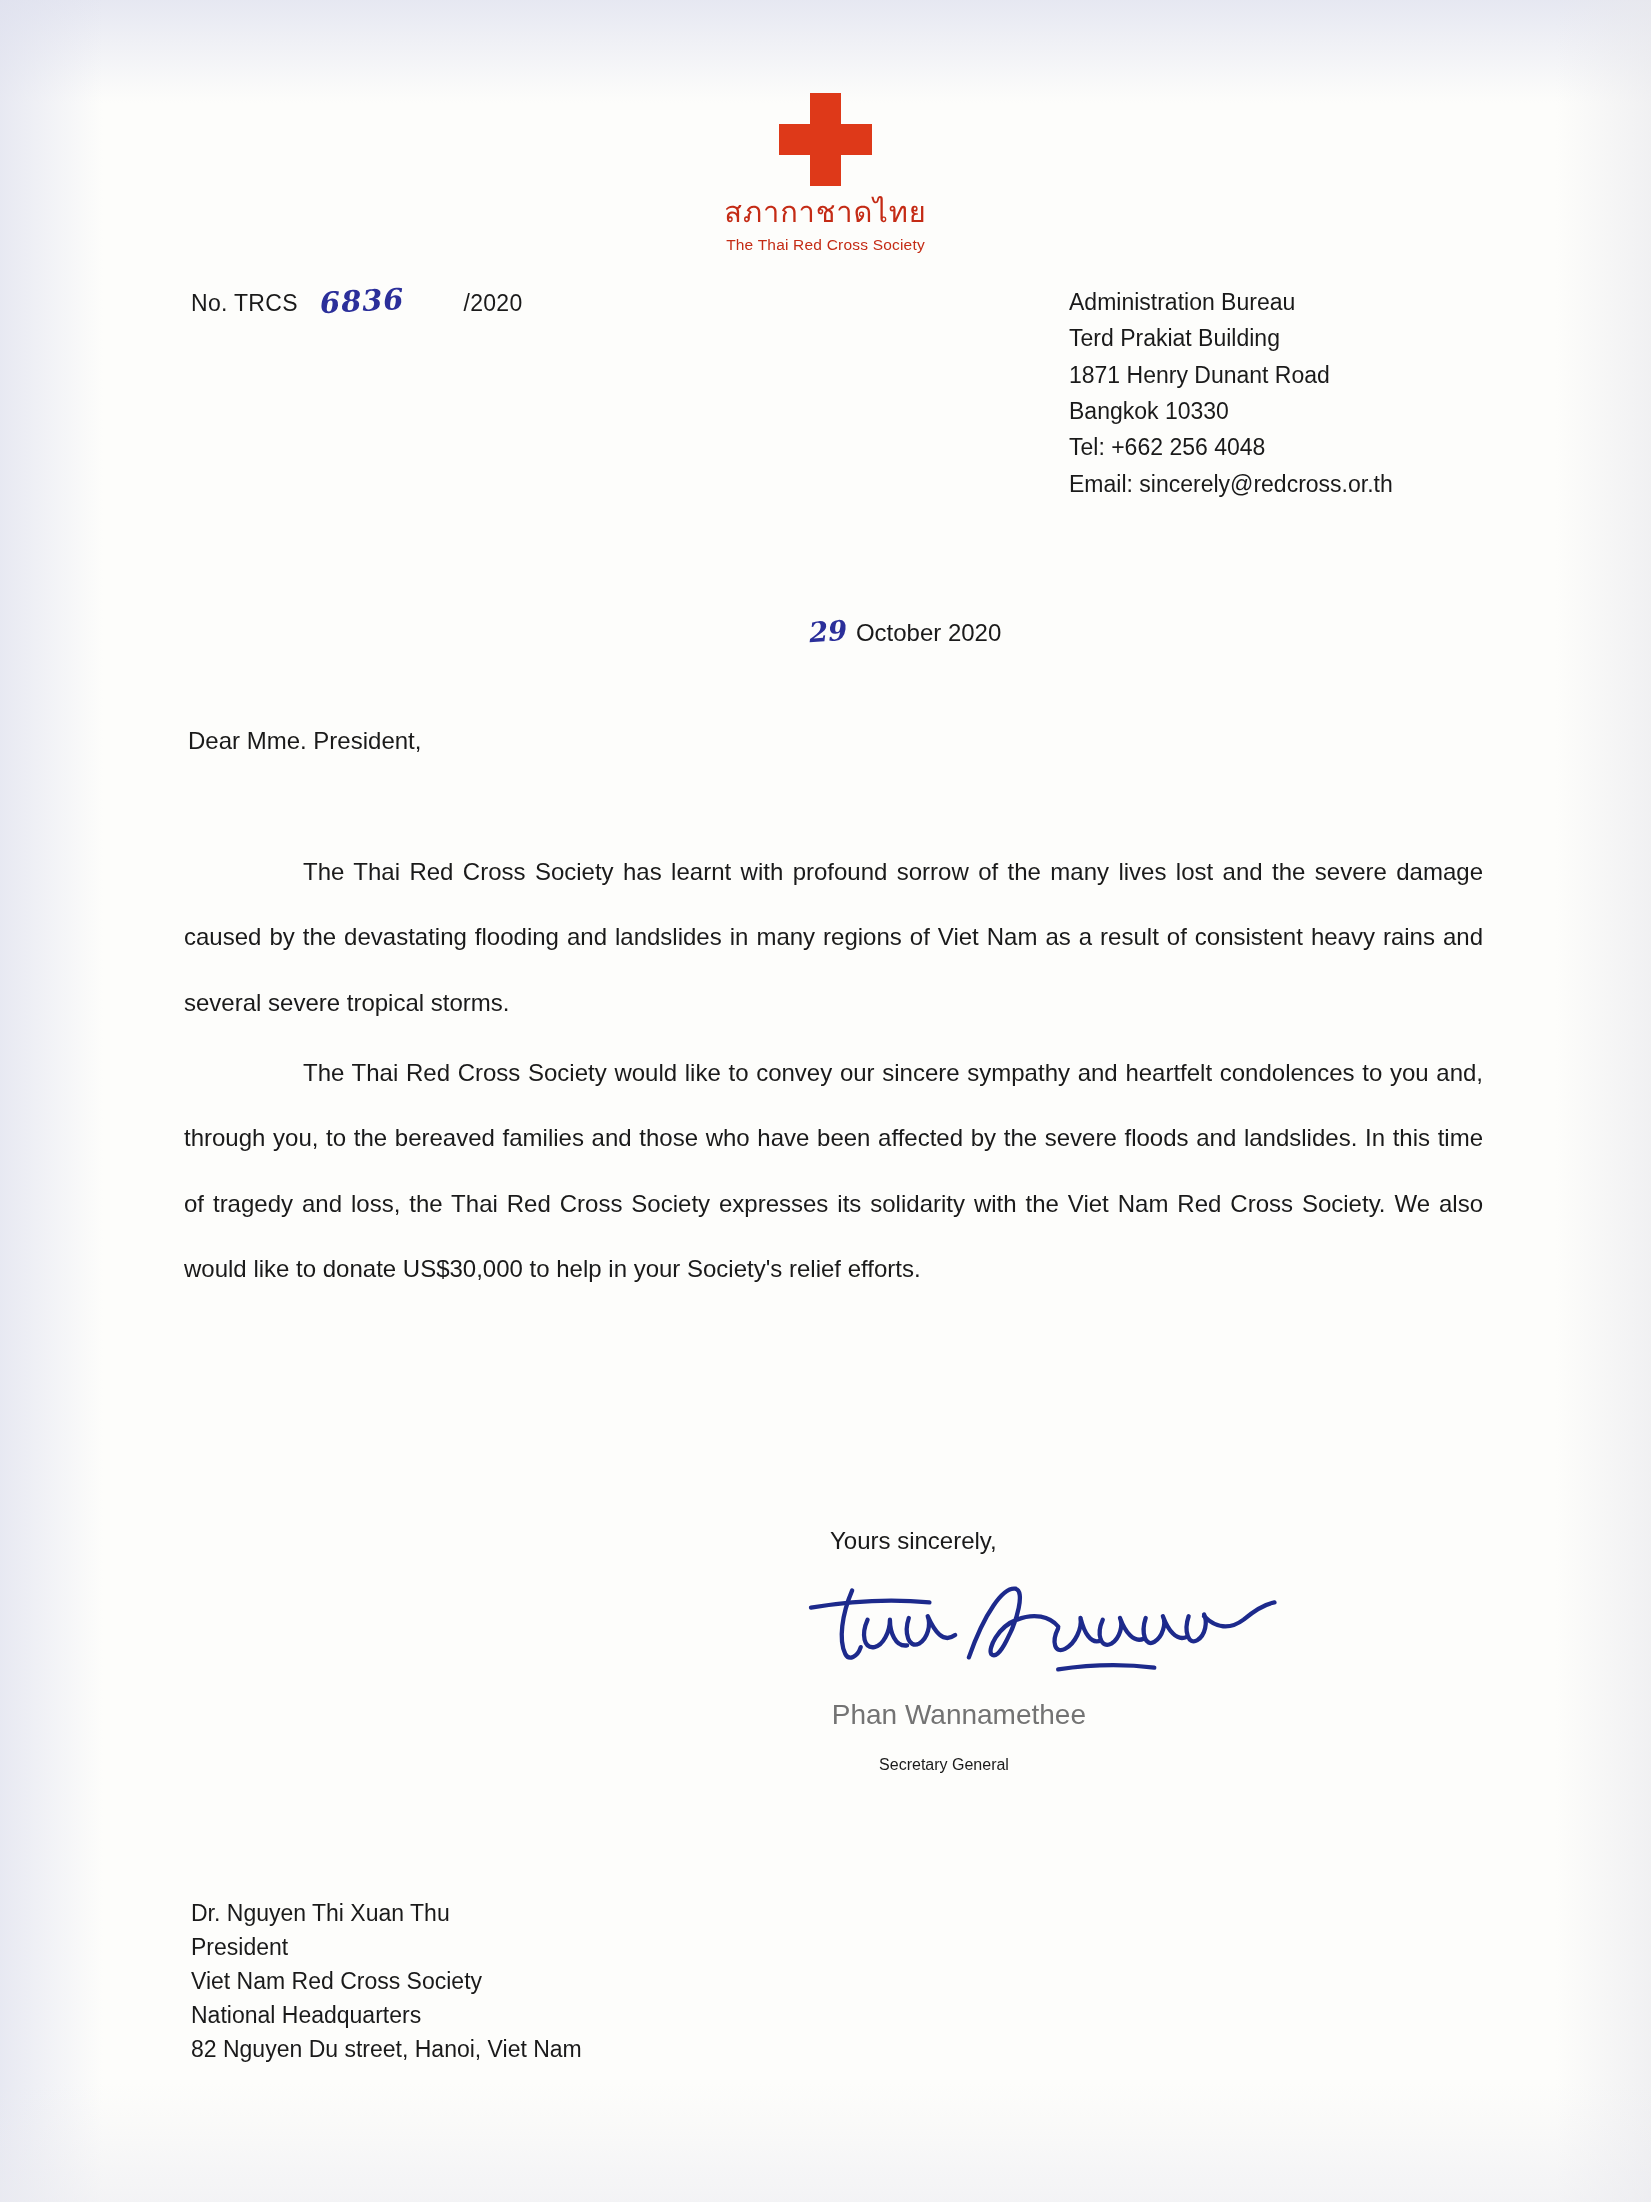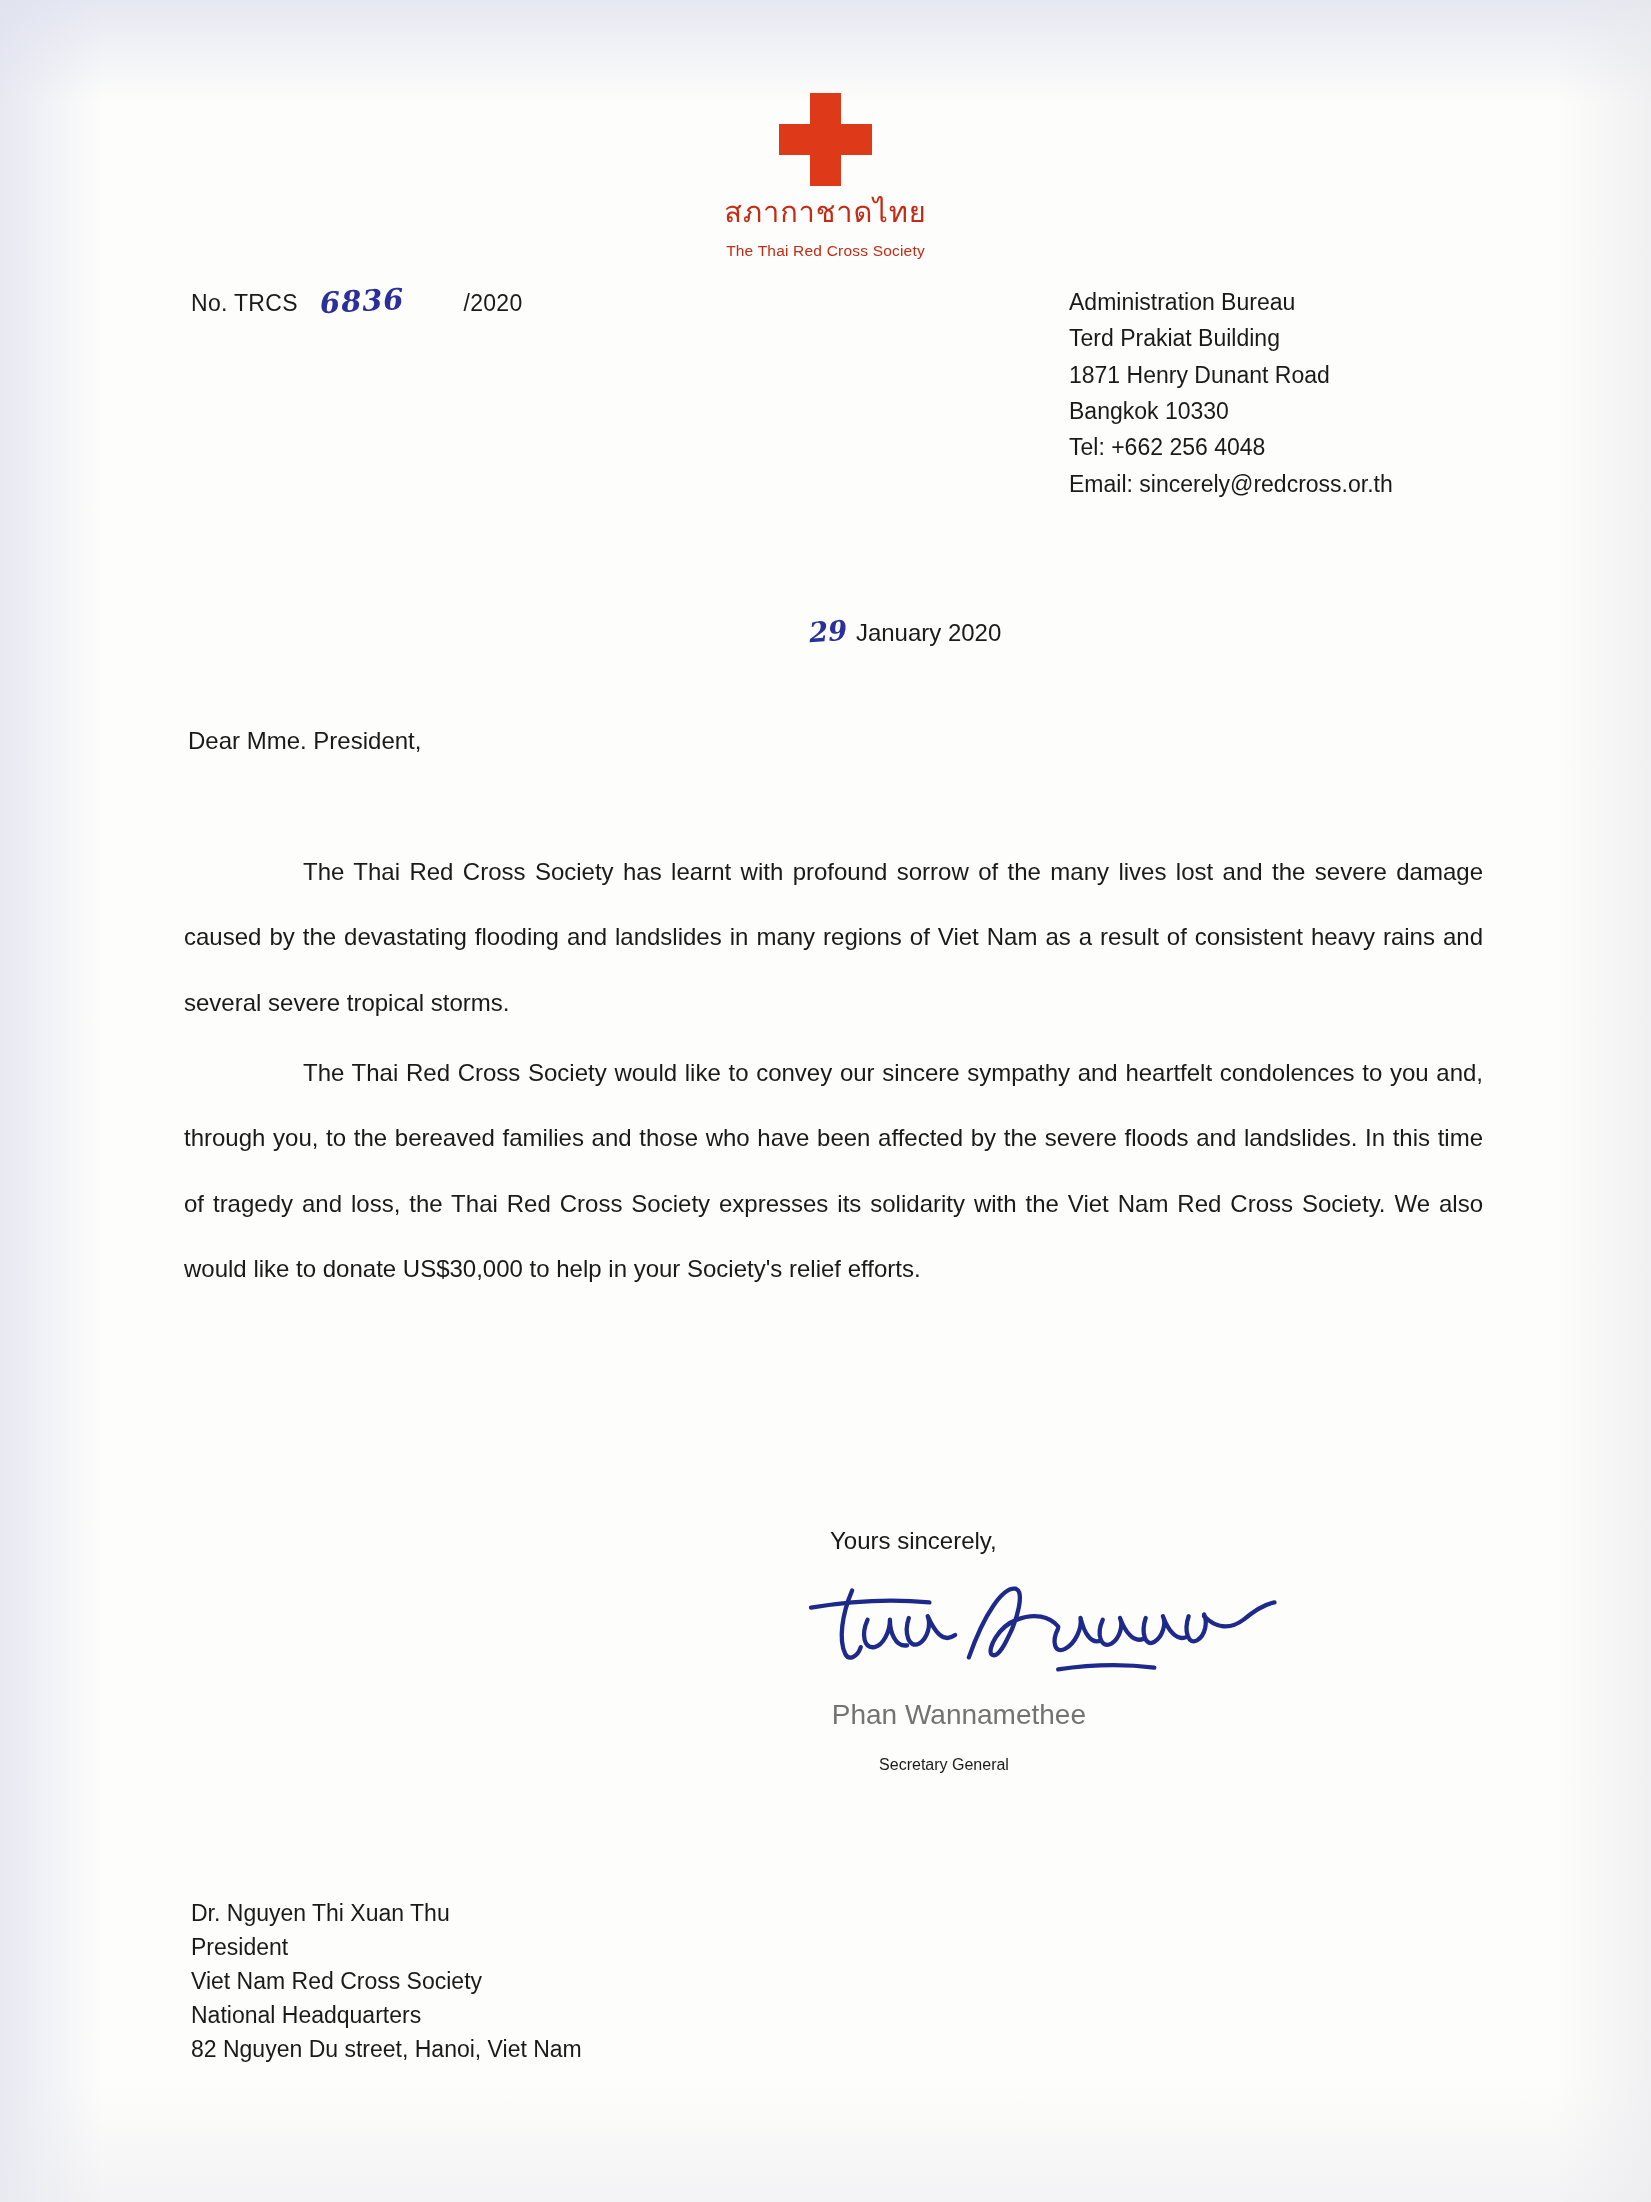--- a/index.html
+++ b/index.html
@@ -86,21 +86,21 @@
     font-family: "DejaVu Sans", sans-serif;
     font-size: 29px;
     color: #c42b15;
     letter-spacing: 0.9px;
     line-height: 1.15;
   }
   .eng-name {
     font-family: "Liberation Sans", sans-serif;
     font-size: 15.5px;
     color: #c42b15;
-    margin-top: 12px;
+    margin-top: 6px;
     letter-spacing: 0.2px;
   }
 
   
   .ref-line {
     position: absolute;
     top: 284px;
     left: 191px;
     font-size: 23px;
     color: #1a1a1a;
@@ -251,21 +251,21 @@
   <div class="address-block">
     <div>Administration Bureau</div>
     <div>Terd Prakiat Building</div>
     <div>1871 Henry Dunant Road</div>
     <div>Bangkok 10330</div>
     <div>Tel: +662 256 4048</div>
     <div>Email: sincerely@redcross.or.th</div>
   </div>
 
   <div class="date-line">
-    <span class="date-day">29</span><span>January  2020</span>
+    <span class="date-day">29</span><span>October  2020</span>
   </div>
 
   <div class="salutation">Dear Mme. President,</div>
 
   <div class="body-block">
     <p class="para">The Thai Red Cross Society has learnt with profound sorrow of the many lives lost and the severe damage caused by the devastating flooding and landslides in many regions of Viet Nam as a result of consistent heavy rains and several severe tropical storms.</p>
     <p class="para">The Thai Red Cross Society would like to convey our sincere sympathy and heartfelt condolences to you and, through you, to the bereaved families and those who have been affected by the severe floods and landslides.  In this time of tragedy and loss, the Thai Red Cross Society expresses its solidarity with the Viet Nam Red Cross Society.  We also would like to donate US$30,000 to help in your Society's relief efforts.</p>
   </div>
 
   <div class="closing">Yours sincerely,</div>

